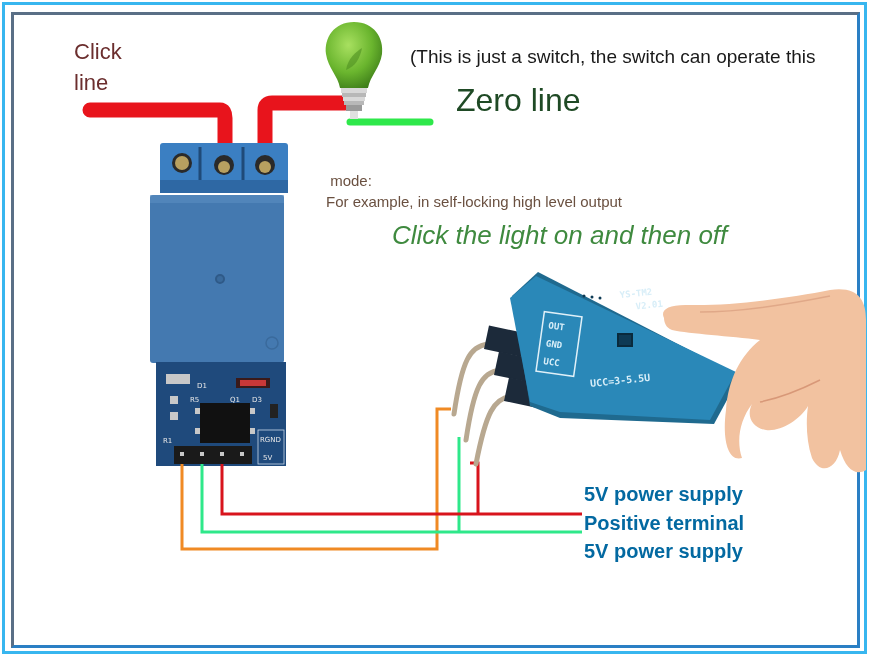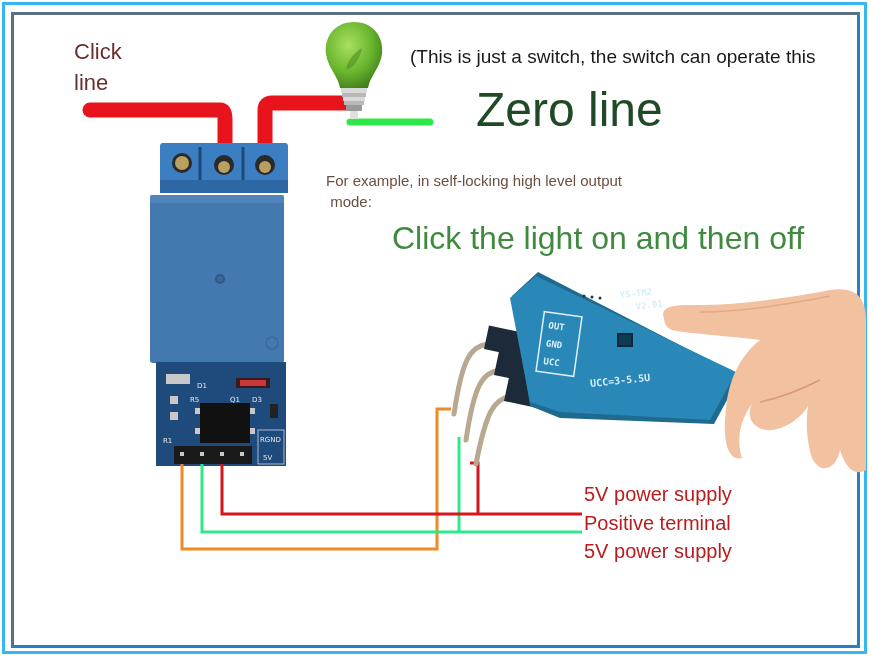--- a/index.html
+++ b/index.html
@@ -4,24 +4,24 @@
 <style>
   html, body { margin:0; padding:0; background:#ffffff; }
   body { width:873px; height:660px; position:relative; overflow:hidden; font-family:"Liberation Sans", "DejaVu Sans", sans-serif; }
   .frame-outer { position:absolute; left:2px; top:2px; width:865px; height:652px; border:3px solid #38b6ef; box-sizing:border-box; }
   .frame-inner { position:absolute; left:11px; top:12px; width:849px; height:636px; background:#ffffff;
                  border-top:3px solid #5a6f86; border-left:3px solid #5a6f86; border-bottom:3px solid #2a7fc4; border-right:3px solid #2a7fc4; box-sizing:border-box; }
   svg.diagram { position:absolute; left:0; top:0; }
   .txt { position:absolute; white-space:nowrap; }
   .firing { left:74px; top:36px; font-size:22px; color:#6b2e2e; line-height:31px; white-space:normal; width:80px; }
   .note { left:410px; top:27px; font-size:19px; color:#1a1a1a; line-height:28px;margin-top:16px; }
-  .zero { left:476px; top:82px; font-size:48px; color:#1f4a25; }
+  .zero { left:456px; top:82px; font-size:32px; color:#1f4a25; }
   .example { left:326px; top:170px; font-size:15px; color:#6a5040; line-height:21px; }
-  .click { left:392px; top:220px; font-size:32px; color:#3f8a3f; }
-  .power { left:584px; top:480px; font-size:20px; color:#b91c1c; line-height:28.5px; }
+  .click { left:392px; top:220px; font-size:26px; color:#3f8a3f;font-style:italic; }
+  .power { left:584px; top:480px; font-size:20px; color:#0369a1; line-height:28.5px;font-weight:bold; }
   .pcb-label { font-family:"DejaVu Sans Mono", monospace; fill:#d8eef8; font-weight:bold; }
   .small-label { font-family:"DejaVu Sans", sans-serif; fill:#e8e8e8; font-size:7px; }
 </style>
 </head>
 <body>
 
 <div class="frame-outer"></div>
 <div class="frame-inner"></div>
 
 <svg class="diagram" width="873" height="660" viewBox="0 0 873 660">
@@ -136,21 +136,21 @@
     <path d="M760 402 C780 398 800 390 820 380" fill="none" stroke="#d89878" stroke-width="1.5"></path>
   </g>
 </svg>
 
 <div class="txt firing">Click line</div>
 <div class="txt note">
   <div>(This is just a switch, the switch can operate this</div>
 </div>
 <div class="txt zero">Zero line</div>
 <div class="txt example">
+  <div style="white-space:pre"> mode:</div>
   <div>For example, in self-locking high level output</div>
-  <div style="white-space:pre"> mode:</div>
 </div>
 <div class="txt click">Click the light on and then off</div>
 <div class="txt power">
   <div>5V power supply</div>
   <div>Positive terminal</div>
   <div>5V power supply</div>
 </div>
 
 </body></html>

